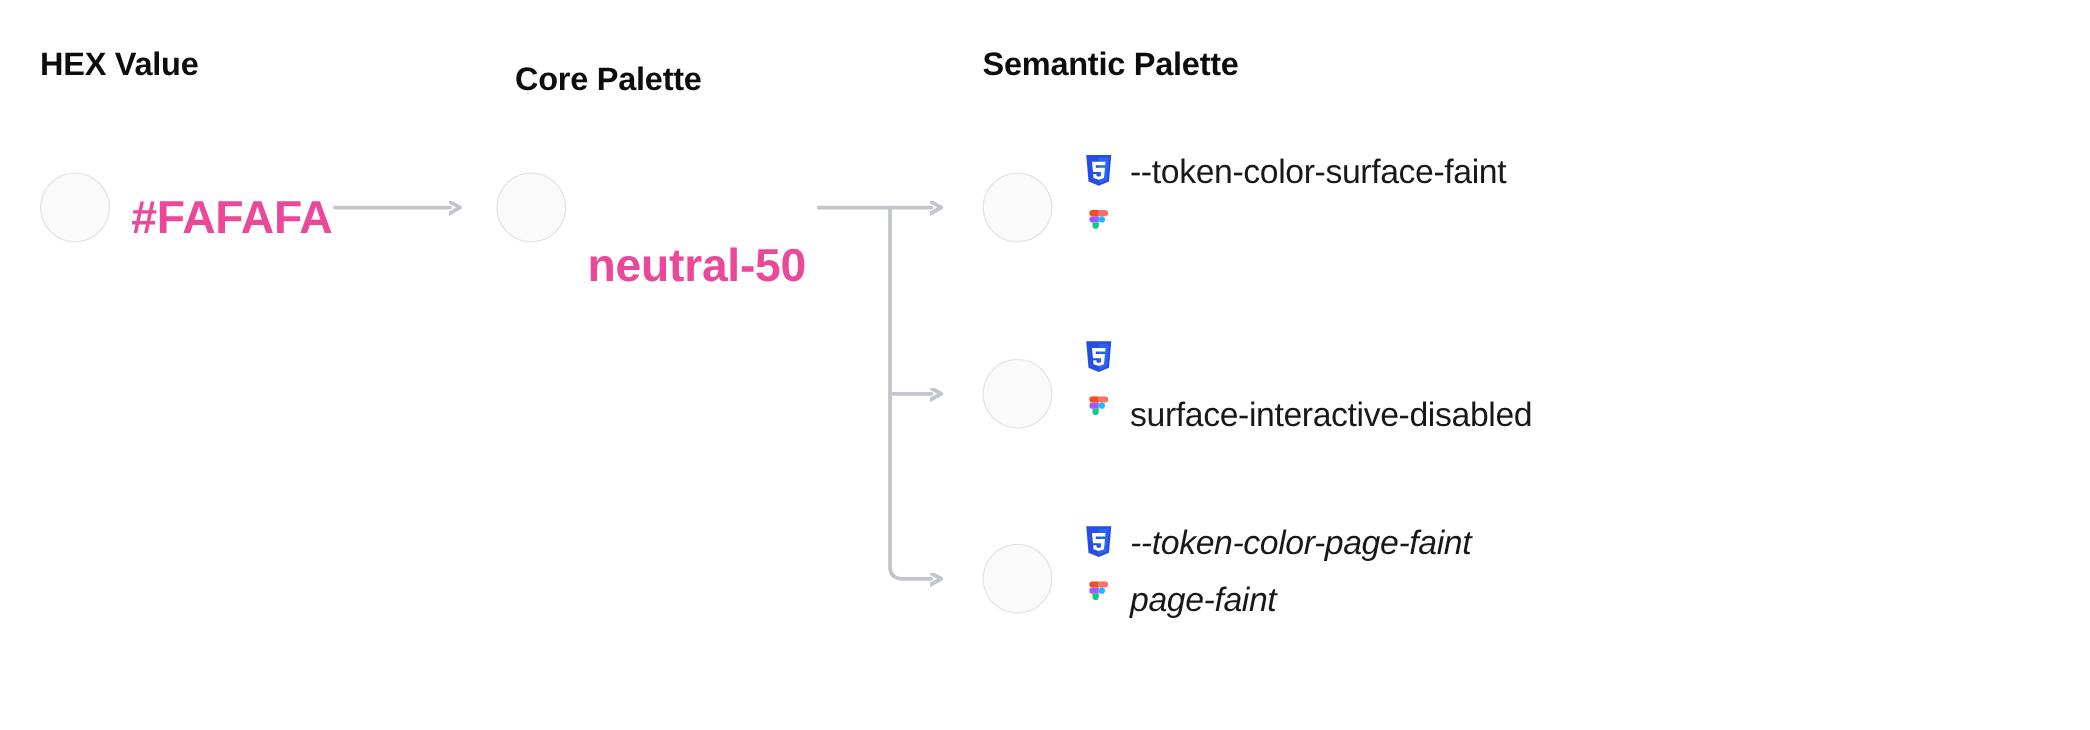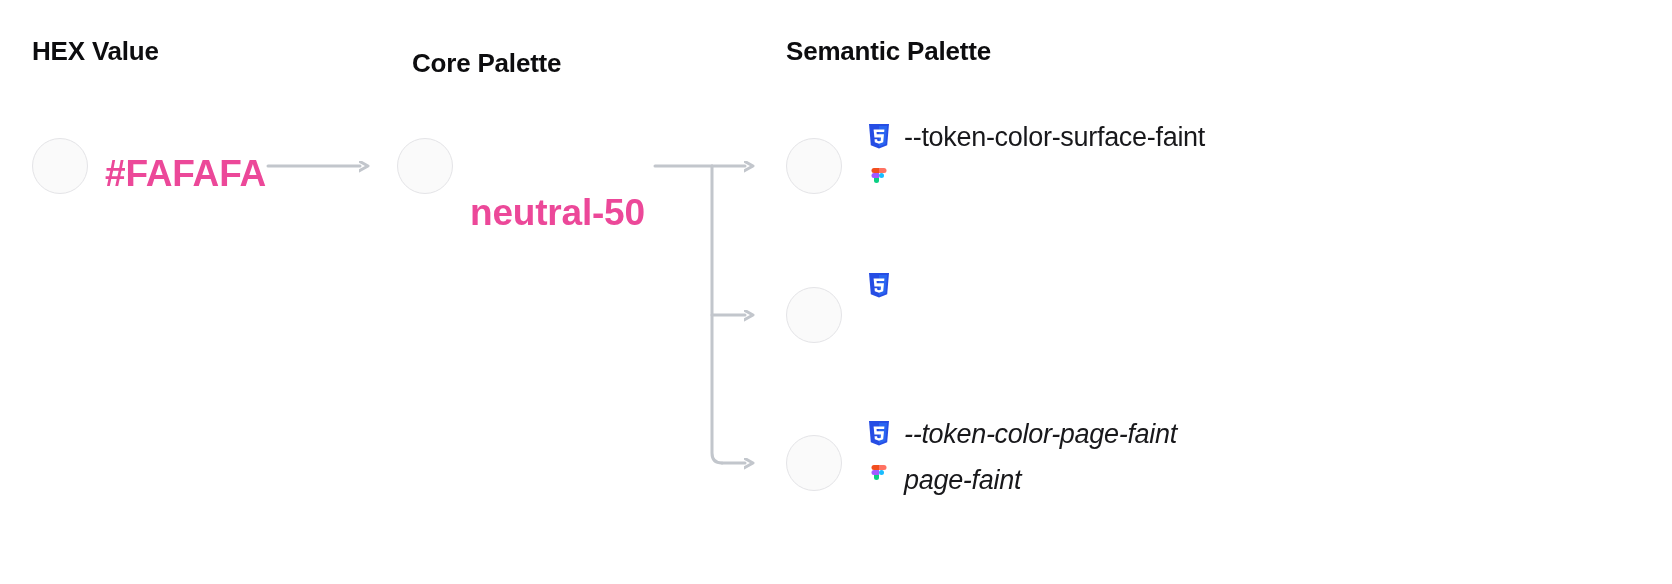--- a/index.html
+++ b/index.html
@@ -169,41 +169,53 @@
   <div class="token-row" style="left:866px; top:271px;">
     <div class="token-line">
       <span class="icon-slot">
         <svg width="24" height="28" viewBox="0 0 24 28">
           <path d="M2,1 L22,1 L20.2,22.2 L12,25.6 L3.8,22.2 Z" fill="#264DE4"></path>
           <path d="M12,3 L12,23.7 L18.6,21 L20.1,3 Z" fill="#2965F1"></path>
           <path d="M6.6,6.4 L17.4,6.4 L17.15,9.1 L9.55,9.1 L9.72,11.2 L16.97,11.2 L16.2,19.3 L12,20.7 L7.8,19.3 L7.55,16.2 L10.15,16.2 L10.28,17.8 L12,18.3 L13.75,17.8 L13.95,14.5 L7.4,14.5 L6.75,8.1 Z" fill="#FFFFFF"></path>
         </svg>
       </span>
     </div>
-  </div>
-
-  <div class="swatch" style="left: 786px; top: 435px; background: rgb(250, 250, 250);"></div>
-  <div class="token-row" style="left:866px; top:419px;font-style:italic;">
-    <div class="token-line">
-      <span class="icon-slot">
-        <svg width="24" height="28" viewBox="0 0 24 28">
-          <path d="M2,1 L22,1 L20.2,22.2 L12,25.6 L3.8,22.2 Z" fill="#264DE4"></path>
-          <path d="M12,3 L12,23.7 L18.6,21 L20.1,3 Z" fill="#2965F1"></path>
-          <path d="M6.6,6.4 L17.4,6.4 L17.15,9.1 L9.55,9.1 L9.72,11.2 L16.97,11.2 L16.2,19.3 L12,20.7 L7.8,19.3 L7.55,16.2 L10.15,16.2 L10.28,17.8 L12,18.3 L13.75,17.8 L13.95,14.5 L7.4,14.5 L6.75,8.1 Z" fill="#FFFFFF"></path>
-        </svg>
-      </span>
-      <span class="token-text">--token-color-page-faint</span>
-    </div>
     <div class="token-line">
       <span class="icon-slot">
         <svg width="20" height="30" viewBox="0 0 20 30">
           <path d="M5,0 h5 v5 h-5 a2.5,2.5 0 0 1 0,-5 z" fill="#F24E1E"></path>
           <path d="M10,0 h5 a2.5,2.5 0 0 1 0,5 h-5 z" fill="#FF7262"></path>
           <path d="M5,5 h5 v5 h-5 a2.5,2.5 0 0 1 0,-5 z" fill="#A259FF"></path>
           <circle cx="12.5" cy="7.5" r="2.5" fill="#1ABCFE"></circle>
           <path d="M5,10 h5 v2.5 a2.5,2.5 0 0 1 -5,0 z" fill="#0ACF83"></path>
         </svg>
       </span>
+      <span class="token-text">surface-interactive-disabled</span>
+    </div>
+  </div>
+
+  <div class="swatch" style="left: 786px; top: 435px; background: rgb(250, 250, 250);"></div>
+  <div class="token-row" style="left:866px; top:419px;font-style:italic;">
+    <div class="token-line">
+      <span class="icon-slot">
+        <svg width="24" height="28" viewBox="0 0 24 28">
+          <path d="M2,1 L22,1 L20.2,22.2 L12,25.6 L3.8,22.2 Z" fill="#264DE4"></path>
+          <path d="M12,3 L12,23.7 L18.6,21 L20.1,3 Z" fill="#2965F1"></path>
+          <path d="M6.6,6.4 L17.4,6.4 L17.15,9.1 L9.55,9.1 L9.72,11.2 L16.97,11.2 L16.2,19.3 L12,20.7 L7.8,19.3 L7.55,16.2 L10.15,16.2 L10.28,17.8 L12,18.3 L13.75,17.8 L13.95,14.5 L7.4,14.5 L6.75,8.1 Z" fill="#FFFFFF"></path>
+        </svg>
+      </span>
+      <span class="token-text">--token-color-page-faint</span>
+    </div>
+    <div class="token-line">
+      <span class="icon-slot">
+        <svg width="20" height="30" viewBox="0 0 20 30">
+          <path d="M5,0 h5 v5 h-5 a2.5,2.5 0 0 1 0,-5 z" fill="#F24E1E"></path>
+          <path d="M10,0 h5 a2.5,2.5 0 0 1 0,5 h-5 z" fill="#FF7262"></path>
+          <path d="M5,5 h5 v5 h-5 a2.5,2.5 0 0 1 0,-5 z" fill="#A259FF"></path>
+          <circle cx="12.5" cy="7.5" r="2.5" fill="#1ABCFE"></circle>
+          <path d="M5,10 h5 v2.5 a2.5,2.5 0 0 1 -5,0 z" fill="#0ACF83"></path>
+        </svg>
+      </span>
       <span class="token-text">page-faint</span>
     </div>
   </div>
 
 </div>
 
 </body></html>

